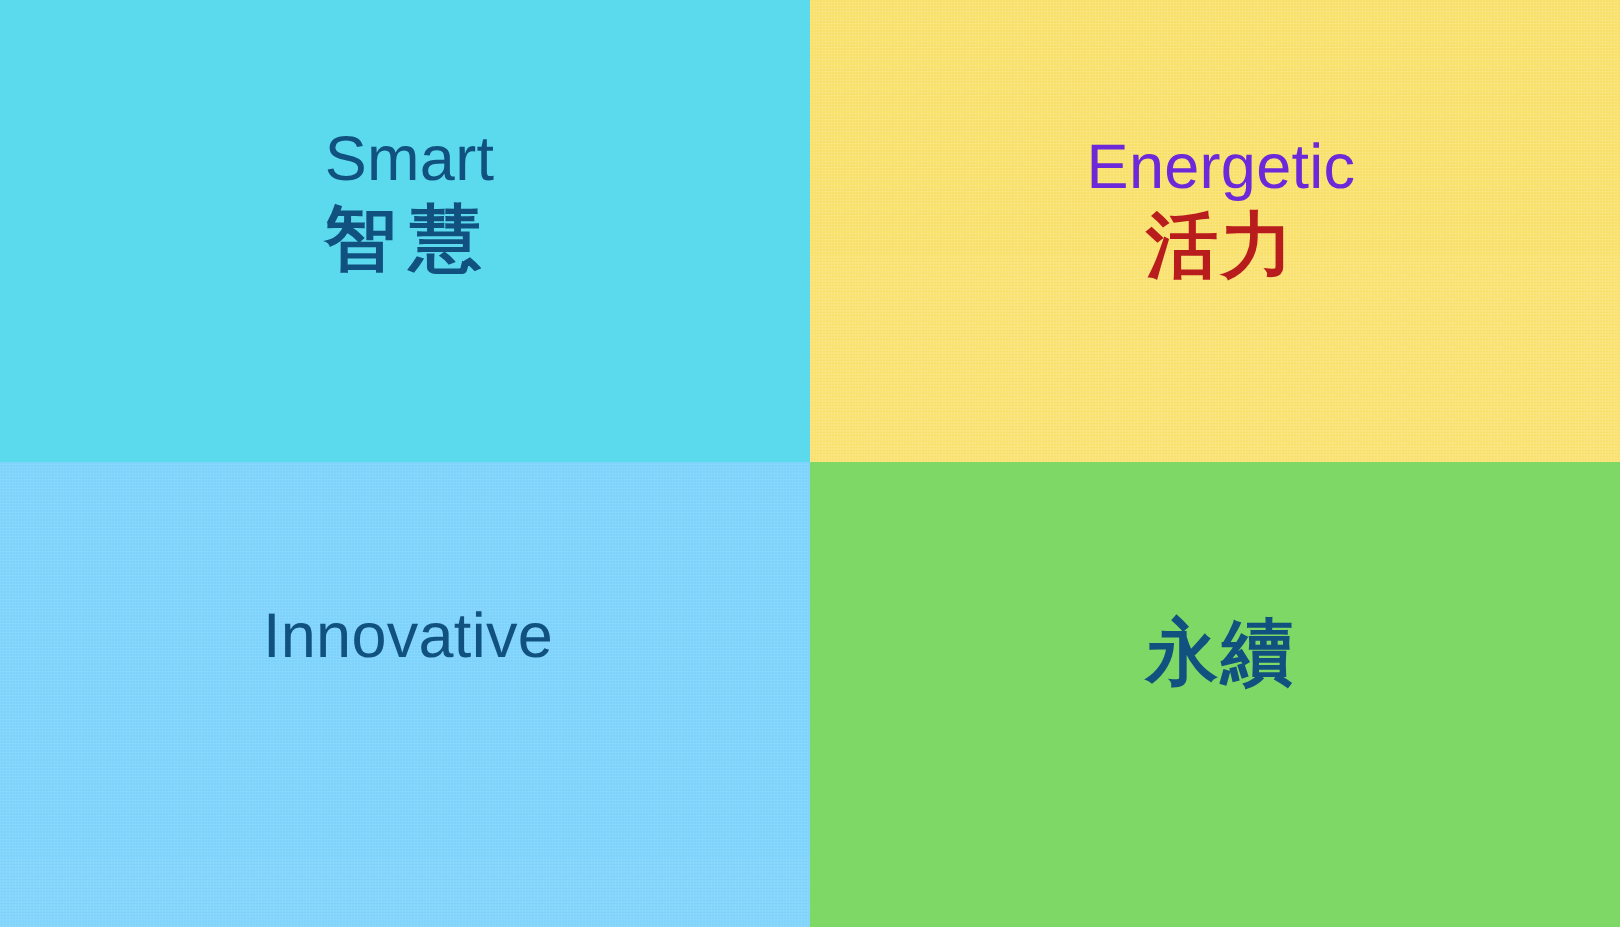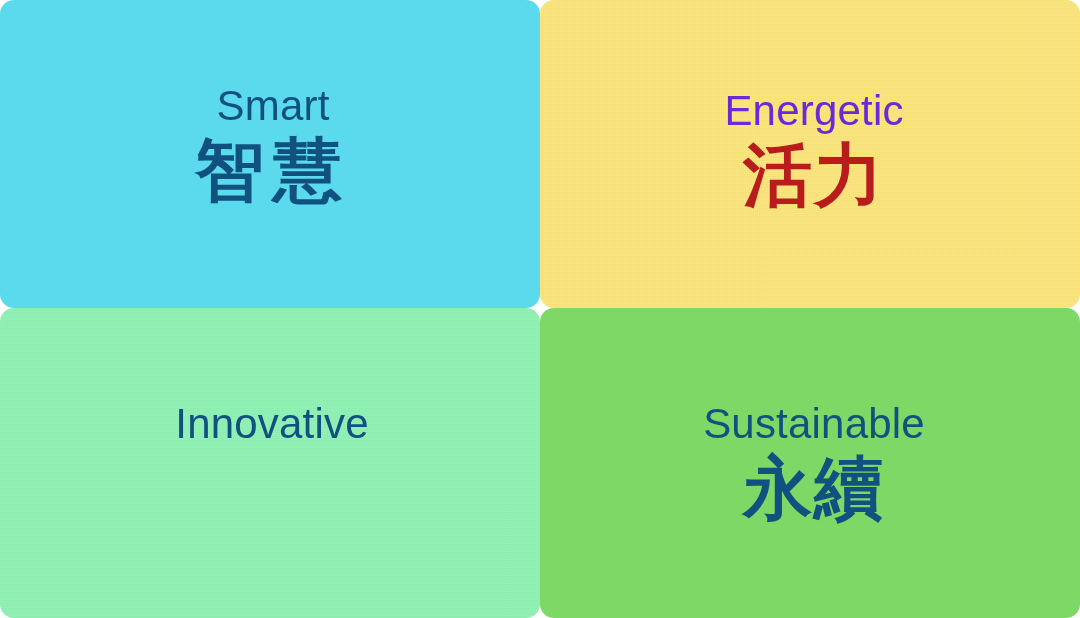--- a/index.html
+++ b/index.html
@@ -16,21 +16,20 @@
     grid-template-columns: 540px 540px;
     grid-template-rows: 308px 310px;
     font-family: "Liberation Sans", "DejaVu Sans", sans-serif;
   }
   .quadrant {
     position: relative;
     overflow: hidden;
     display: flex;
     flex-direction: column;
     align-items: center;
-    border-radius: 14px;
   }
   
   .quadrant.textured::after {
     content: "";
     position: absolute;
     inset: 0;
     pointer-events: none;
     background-image:
       repeating-linear-gradient(0deg,
         rgba(255,255,255,0.10) 0px,
@@ -64,21 +63,21 @@
     align-items: center;
     line-height: 1;
   }
   .label-en {
     font-size: 42px;
     font-weight: 400;
     letter-spacing: 0.2px;
     white-space: nowrap;
   }
   .label-zh {
-    font-size: 69px;
+    font-size: 48px;
     font-weight: 700;
     letter-spacing: 3px;
     white-space: nowrap;
     margin-top: 9px;
   }
 
   
   #q-smart       .text-block { margin-top: 85px;  margin-left: 6px;  }
   #q-energetic   .text-block { margin-top: 90px;  margin-left: 8px;  }
   #q-innovative  .text-block { margin-top: 95px;  margin-left: 4px;  }
@@ -101,26 +100,25 @@
     </div>
   </div>
 
   <div class="quadrant textured" id="q-energetic" style="background-color: rgb(249, 224, 106);">
     <div class="text-block">
       <div class="label-en" style="color: #6d28d9;">Energetic</div>
       <div class="label-zh" style="color: #b91c1c;">活力</div>
     </div>
   </div>
 
-  <div class="quadrant textured soft" id="q-innovative" style="background-color: #86efac;">
+  <div class="quadrant textured soft" id="q-innovative" style="background-color: #7dd3fc;">
     <div class="text-block">
       <div class="label-en" style="color: rgb(17, 81, 127);">Innovative</div>
     </div>
   </div>
 
   <div class="quadrant" id="q-sustainable" style="background-color: rgb(125, 216, 101);">
     <div class="text-block">
-      <div class="label-en" style="color: rgb(17, 81, 127);">Sustainable</div>
       <div class="label-zh" style="color: rgb(17, 81, 127);">永續</div>
     </div>
   </div>
 
 </div>
 
 </body></html>

